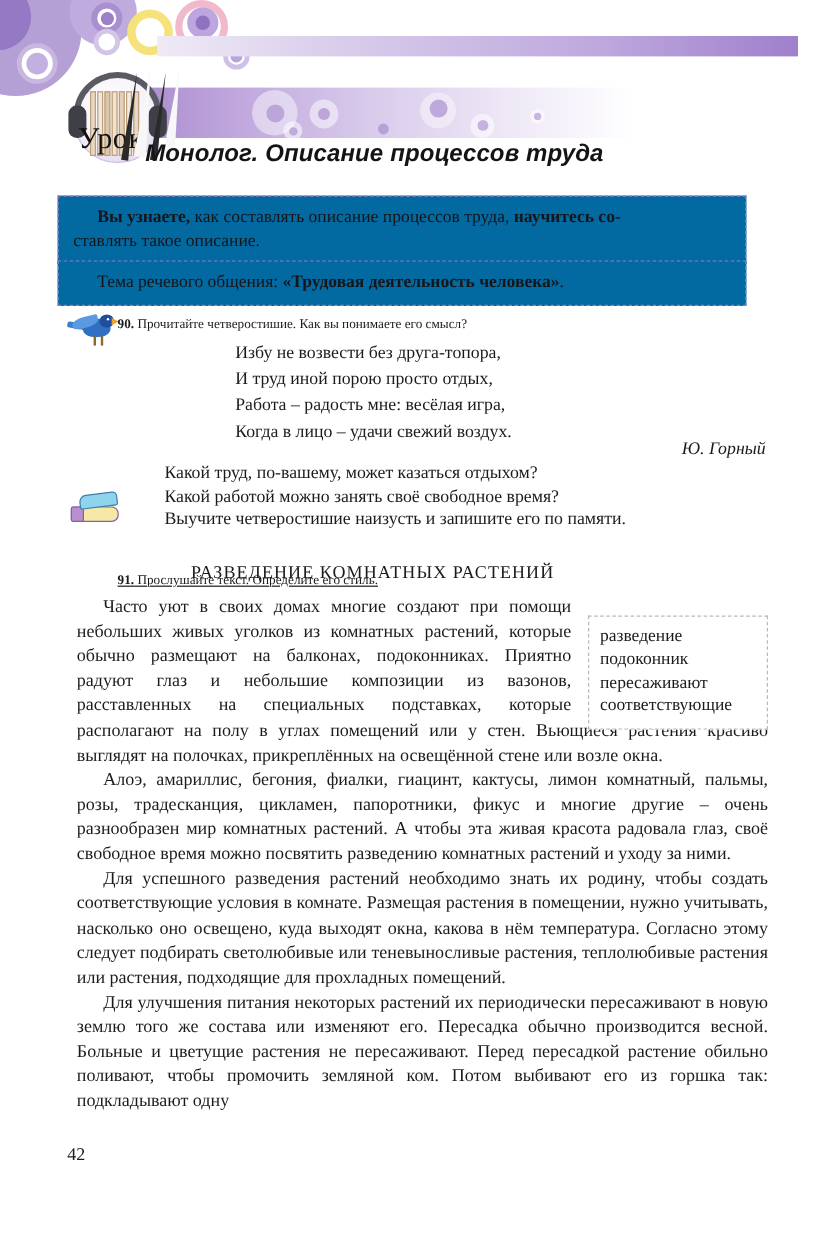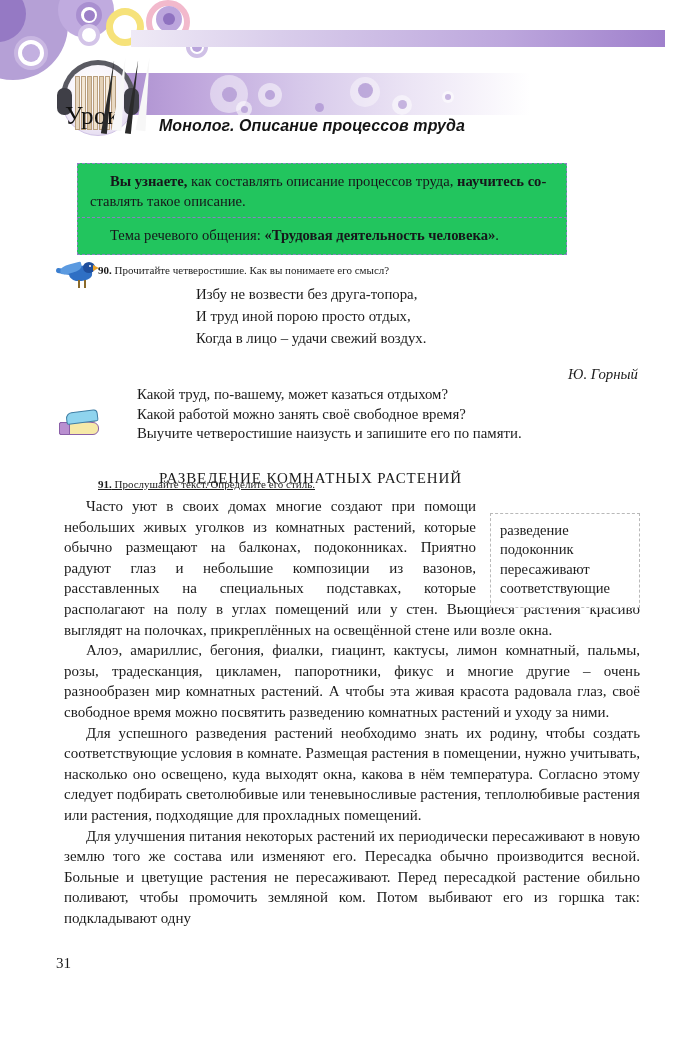--- a/index.html
+++ b/index.html
@@ -62,29 +62,29 @@
   }
   .num11 span:nth-child(1){left:6px;top:5px;transform:rotate(8deg);}
   .num11 span:nth-child(2){left:16px;top:2px;transform:rotate(7deg);border-bottom-color:#f7f7f7;border-left-width:5px;border-right-width:5px;}
   .num11 span:nth-child(3){left:30px;top:5px;transform:rotate(8deg);}
   .num11 span:nth-child(4){left:40px;top:2px;transform:rotate(7deg);border-bottom-color:#f7f7f7;border-left-width:5px;border-right-width:5px;}
 
   
   .title{
     position:absolute;left:0;top:117px;width:596px;text-align:center;
     font-family:"Liberation Sans","DejaVu Sans",sans-serif;
-    font-style:italic;font-weight:bold;font-size:16px;color:#141414;
+    font-style:italic;font-weight:bold;font-size:20px;color:#141414;
     letter-spacing:.1px;
   }
   .title .shift{margin-left:28px;display:inline-block;}
 
   
   .cream{
-    position:absolute;left:77px;width:490px;box-sizing:border-box;
-    background:#22c55e;border:1px dashed #8f7ec4;
+    position:absolute;left:48px;width:574px;box-sizing:border-box;
+    background:#0369a1;border:1px dashed #8f7ec4;
     font-size:14.6px;line-height:19.5px;color:#16161a;
     padding:8px 11px 8px 12px;text-align:justify;
   }
   #box-learn{top:163px;}
   #box-theme{top:217px;}
   .cream b{font-weight:bold;}
   .ind{display:inline-block;width:20px;}
 
   
   .exnum{font-weight:bold;}
@@ -231,20 +231,21 @@
     <div class="leg2"></div>
   </div>
 
   <div class="ex" id="ex90">
     <span class="exnum">90.</span><span> Прочитайте четверостишие. Как вы понимаете его смысл?</span>
   </div>
 
   <div class="poem">
     <div>Избу не возвести без друга-топора,</div>
     <div>И труд иной порою просто отдых,</div>
+    <div>Работа – радость мне: весёлая игра,</div>
     <div>Когда в лицо – удачи свежий воздух.</div>
   </div>
   <div class="author">Ю. Горный</div>
 
   <div class="bookicon">
     <div class="b1"></div>
     <div class="b1s"></div>
     <div class="b2p"></div>
     <div class="b2"></div>
   </div>
@@ -269,15 +270,15 @@
     <p class="bt">Для улучшения питания некоторых растений их периодически пересаживают в новую землю того же состава или изменяют его. Пересадка обычно производится весной. Больные и цветущие растения не пересаживают. Перед пересадкой растение обильно поливают, чтобы промочить земляной ком. Потом выбивают его из горшка так: подкладывают одну</p>
   </div>
 
   <div class="vocab">
     <div>разведение</div>
     <div>подоконник</div>
     <div>пересаживают</div>
     <div>соответствующие</div>
   </div>
 
-  <div class="pageno">31</div>
+  <div class="pageno">42</div>
 
 </div>
 
 </body></html>

